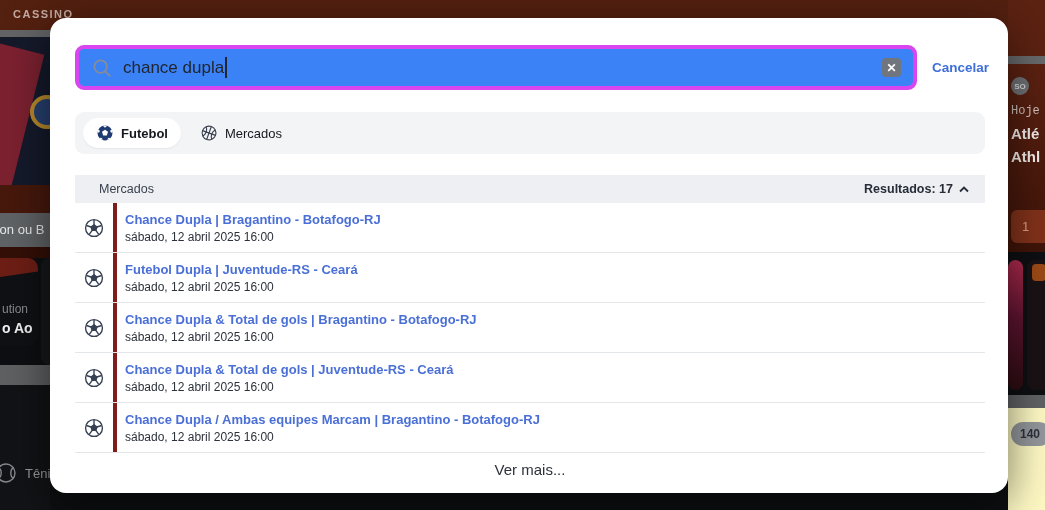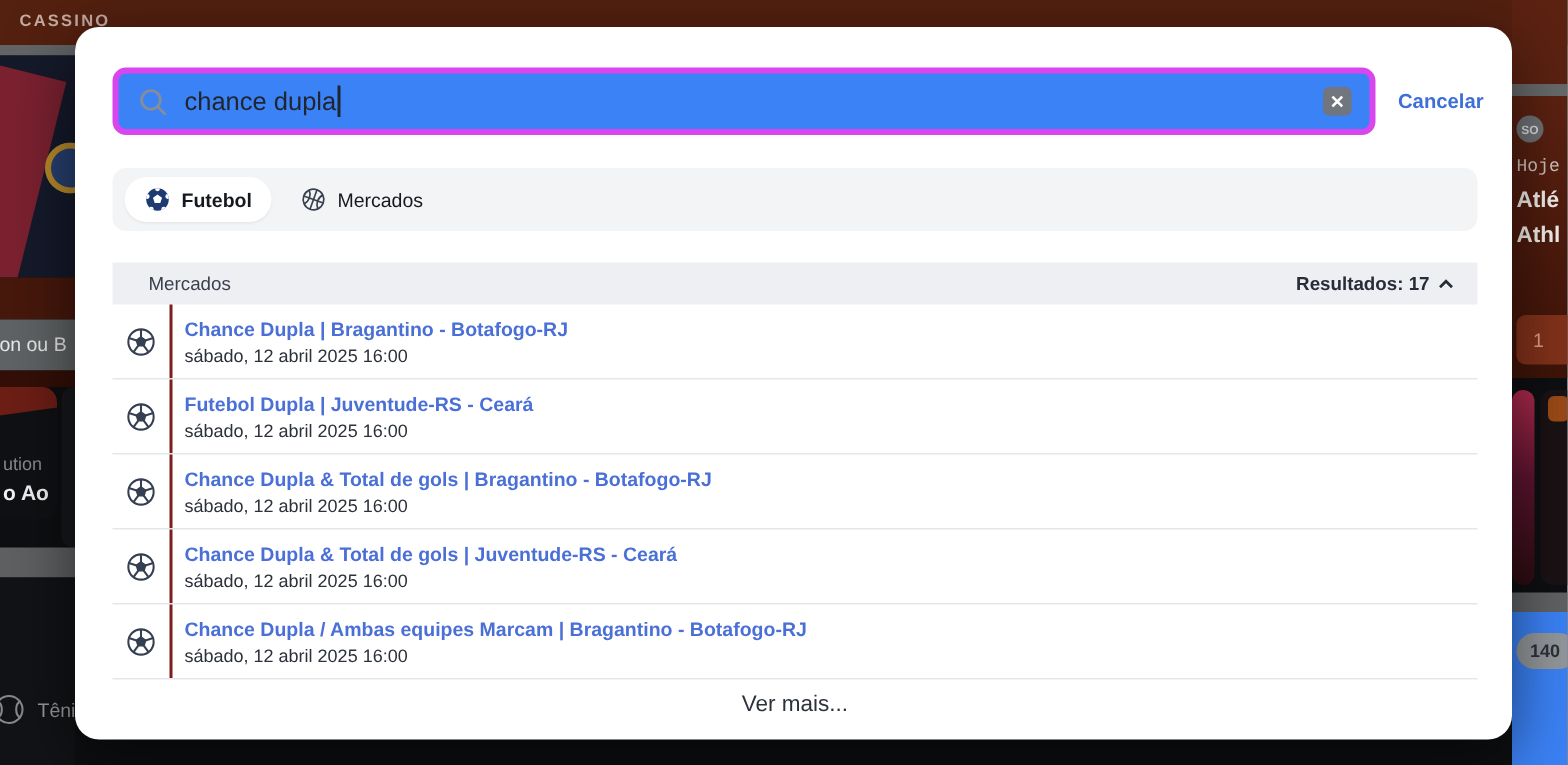--- a/index.html
+++ b/index.html
@@ -38,21 +38,21 @@
   .so-badge{position:absolute;left:3px;top:13px;width:18px;height:18px;border-radius:50%;background:#707175;color:#dadbdc;font-size:8px;font-weight:bold;display:flex;align-items:center;justify-content:center;}
   .hoje{position:absolute;left:3px;top:40px;font-size:12px;color:#cfc3bc;font-family:Liberation Mono, monospace;}
   .team1{position:absolute;left:3px;top:61px;font-size:15px;font-weight:bold;color:#f3efec;white-space:nowrap;}
   .team2{position:absolute;left:3px;top:84px;font-size:15px;font-weight:bold;color:#f3efec;white-space:nowrap;}
   .odd-box{position:absolute;left:3px;top:146px;width:40px;height:33px;background:#82321a;border-radius:6px;color:#dca184;font-size:13px;line-height:33px;padding-left:11px;box-sizing:border-box;}
   .bg-right .r-cards{position:absolute;top:252px;left:0;width:37px;height:143px;}
   .bg-right .r-card-a{position:absolute;left:0;top:8px;width:15px;height:130px;border-radius:8px;background:linear-gradient(#b02a4e,#5e1430 45%,#2c0d12);}
   .bg-right .r-card-b{position:absolute;left:19px;top:8px;width:18px;height:130px;border-radius:8px 0 0 8px;background:#1a1215;overflow:hidden;}
   .bg-right .r-card-b .blob{position:absolute;left:5px;top:4px;width:14px;height:17px;background:#9c4a16;border-radius:4px;}
   .bg-right .r-strip2{position:absolute;top:395px;left:0;width:37px;height:13px;background:#606264;}
-  .bg-right .r-black{position:absolute;top:408px;left:0;width:37px;height:102px;background:#3b82f6;}
+  .bg-right .r-black{position:absolute;top:408px;left:0;width:37px;height:102px;background:#fef9c3;}
   .count-pill{position:absolute;left:3px;top:14px;width:40px;height:24px;background:#94979b;border-radius:12px;color:#2c313a;font-weight:bold;font-size:12px;line-height:24px;padding-left:9px;box-sizing:border-box;}
 
   
   .modal{position:absolute;left:50px;top:18px;width:958px;height:475px;background:#ffffff;border-radius:16px;box-shadow:0 12px 45px rgba(0,0,0,.55);}
   .search-box{position:absolute;left:25px;top:27px;width:842px;height:45px;border:4px solid #d946ef;border-radius:9px;display:flex;align-items:center;padding:0 12px;box-sizing:border-box;background:#3b82f6;}
   .search-text{margin-left:10px;font-size:17px;color:#20252e;}
   .caret{display:inline-block;width:1.5px;height:21px;background:#20252e;margin-left:1px;vertical-align:-4px;}
   .clear-btn{margin-left:auto;width:19px;height:19px;background:#70757e;border-radius:4px;color:#fff;font-size:12px;font-weight:bold;display:flex;align-items:center;justify-content:center;cursor:pointer;}
   .cancel-link{position:absolute;left:882px;top:42px;font-size:13.5px;font-weight:bold;color:#3e6fd9;cursor:pointer;}
 
@@ -62,21 +62,21 @@
   .chip svg{display:block;}
 
   .markets-header{position:absolute;left:25px;top:157px;width:910px;height:28px;background:#edeff2;display:flex;align-items:center;justify-content:space-between;padding:0 16px 0 24px;box-sizing:border-box;}
   .markets-title{font-size:12.5px;color:#3a414d;}
   .results-toggle{display:flex;align-items:center;gap:6px;cursor:pointer;}
   .results-count{font-size:12.5px;font-weight:600;color:#272d38;padding-left:40px;}
 
   .results{position:absolute;left:25px;top:185px;width:910px;}
   .row{display:flex;height:49px;border-bottom:1px solid #e4e7ea;cursor:pointer;}
   .row-icon{width:38px;display:flex;align-items:center;justify-content:center;color:#343f52;}
-  .row-text{flex:1;border-left:2px solid #7f1d1d;display:flex;flex-direction:column;justify-content:center;padding-left:8px;gap:3px;}
+  .row-text{flex:1;border-left:4px solid #7f1d1d;display:flex;flex-direction:column;justify-content:center;padding-left:8px;gap:3px;}
   .row-title{font-size:13px;font-weight:bold;color:#4a6fd6;}
   .row-date{font-size:12px;color:#2c313a;}
 
   .ver-mais{position:absolute;left:25px;top:434px;width:910px;height:34px;display:flex;align-items:center;justify-content:center;font-size:15px;color:#2c313a;cursor:pointer;}
 </style>
 </head>
 <body>
 
 <div class="top-header">
   <span class="cassino">CASSINO</span>

